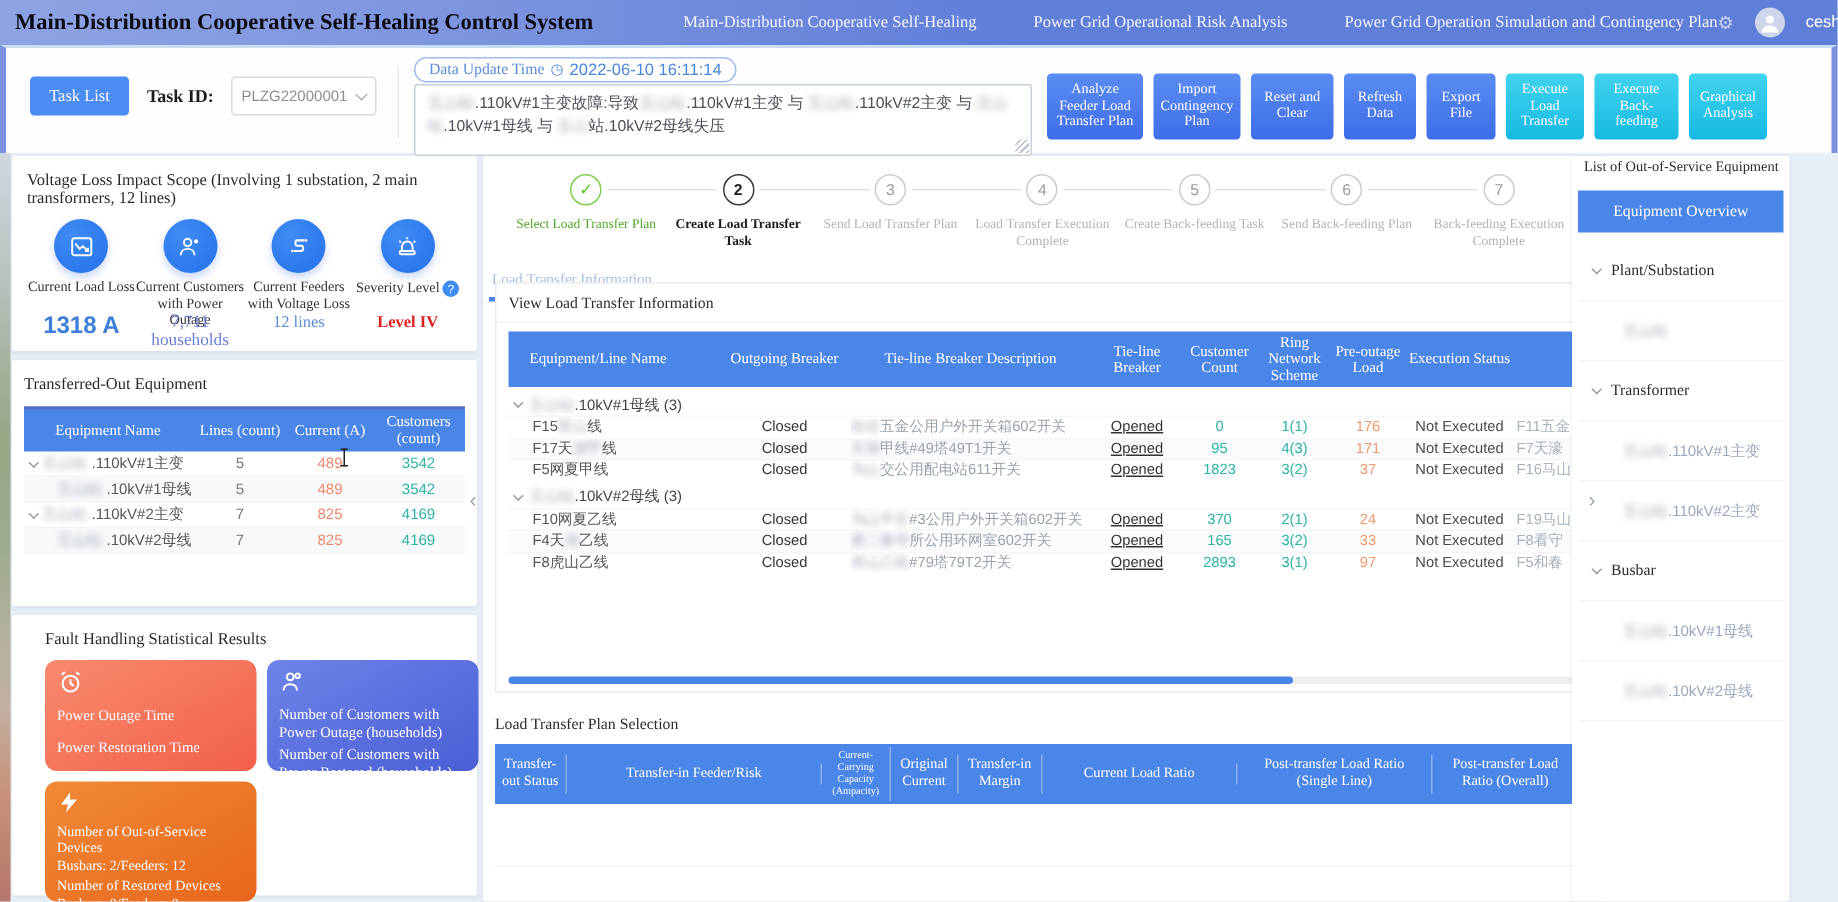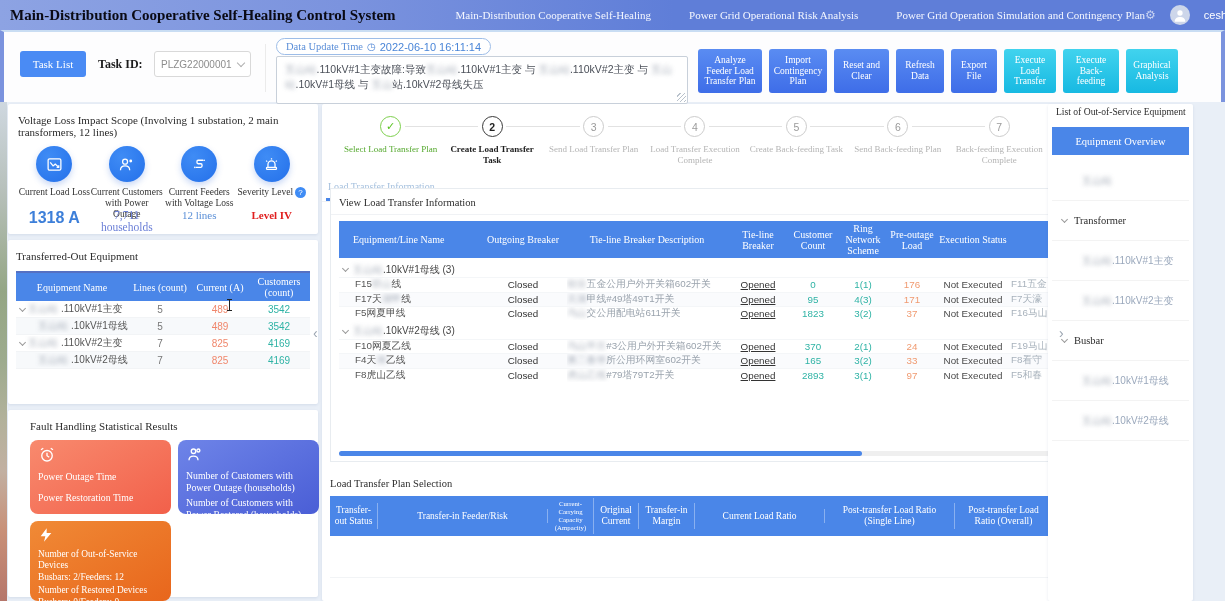--- a/index.html
+++ b/index.html
@@ -519,20 +519,24 @@
   </div>
 </div>
 
 <span class="edge-chevron" style="left:313px; top:325px;">‹</span>
 <span class="edge-chevron" style="left:1059px; top:325px;">›</span>
 
 <div class="card right-panel">
   <div class="rp-title">List of Out-of-Service Equipment</div>
   <div class="rp-overview">Equipment Overview</div>
   <div class="tree">
+    <div class="tree-sect">
+      <span class="mini-caret"></span>
+      <span>Plant/Substation</span>
+    </div>
     <div class="tree-item">
       <span class="blur">五山站</span>
         <span></span>
     </div>
     <div class="tree-sect">
       <span class="mini-caret"></span>
       <span>Transformer</span>
     </div>
     <div class="tree-item">
       <span class="blur">五山站</span>

